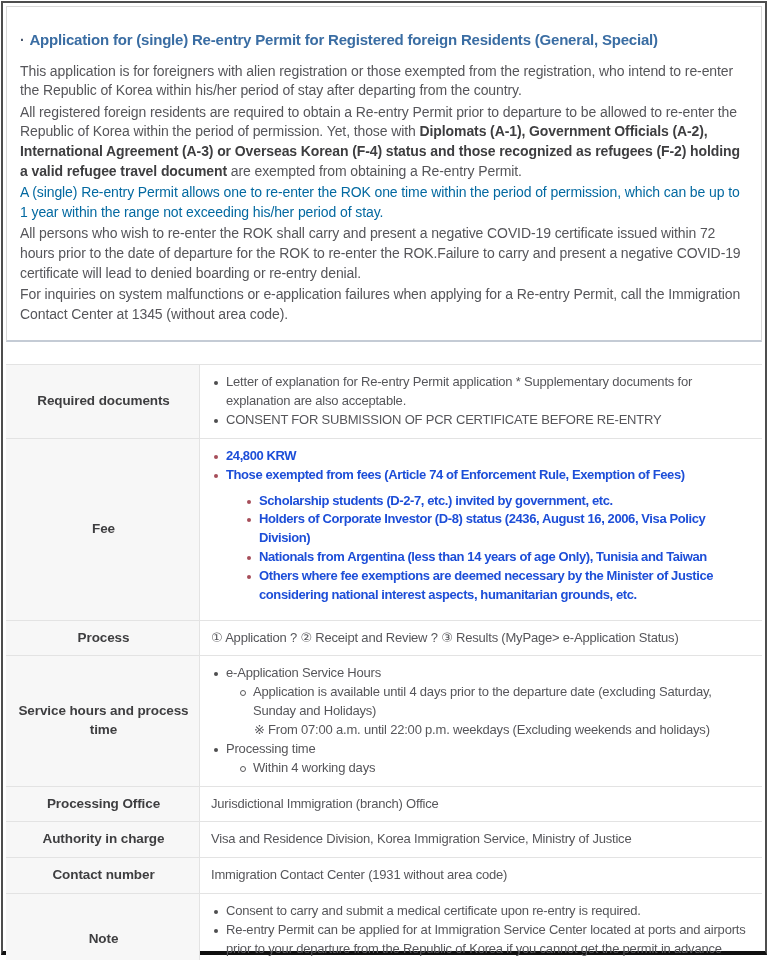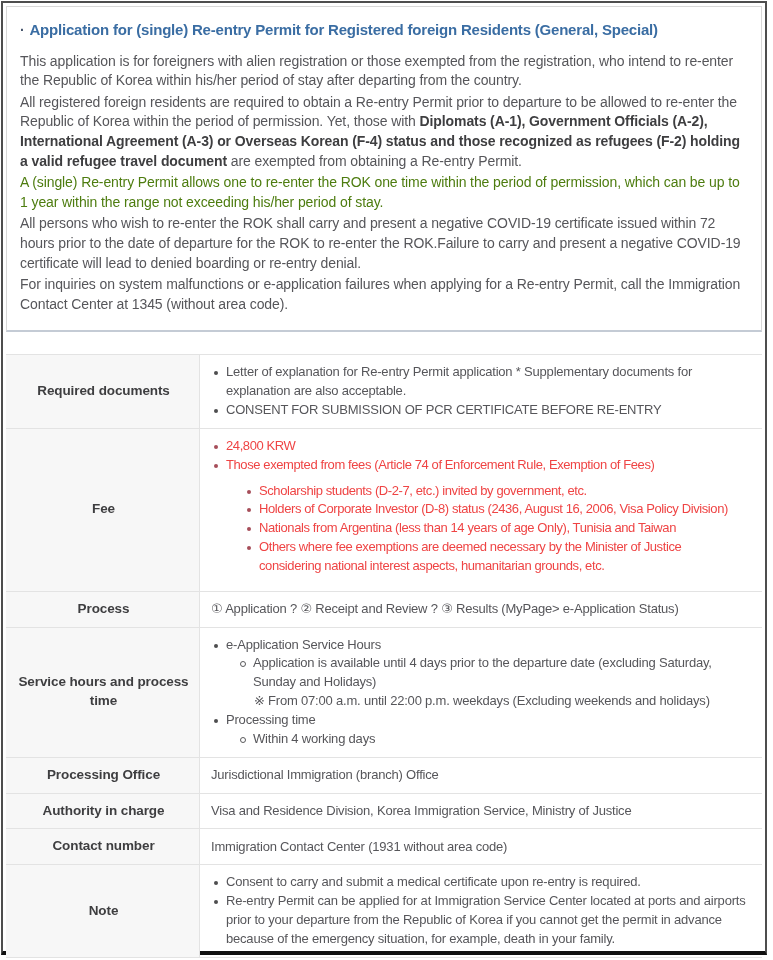--- a/index.html
+++ b/index.html
@@ -8,28 +8,28 @@
     font-family:"Liberation Sans","DejaVu Sans",sans-serif;overflow:hidden;
     -webkit-font-smoothing:antialiased;
   }
   .page{
     box-sizing:border-box;position:absolute;top:1px;left:1px;width:766px;height:954px;
     background:#fff;border:2px solid #4e4e4e;border-bottom:4px solid #101010;padding:3px;
   }
   
   .intro-box{
     box-sizing:border-box;border:1px solid #d8d8d8;border-bottom:2px solid #c4cbd5;
-    padding:9px 13px 14px 13px;color:#56565a;font-size:14px;line-height:1.4;
+    padding:19px 13px 14px 13px;color:#56565a;font-size:14px;line-height:1.4;
     letter-spacing:-0.1px;
   }
   .intro-title{color:#3a6da3;font-weight:bold;font-size:15px;margin:3px 0 11px 0;letter-spacing:-0.2px;}
   .intro-title .tbullet{color:#44536b;margin-right:5px;font-size:14px;}
   .intro-box p{margin:0 0 2px 0;}
   .bold-dark{color:#3e3e40;font-weight:bold;}
-  .red-text{color:#4d7c0f;}
+  .red-text{color:#0369a1;}
   
   .info-table{
     width:100%;border-collapse:collapse;margin-top:22px;table-layout:fixed;
   }
   .info-table th{
     width:171px;background:#f7f7f7;border:1px solid #e3e3e3;border-left:0;
     font-size:13.5px;font-weight:bold;color:#3e3e40;text-align:center;
     padding:8px 10px 8px 12px;vertical-align:middle;letter-spacing:-0.1px;line-height:1.4;
   }
   .info-table td{
@@ -37,21 +37,21 @@
     font-size:13px;color:#56565a;padding:8px 10px 8px 11px;
     line-height:1.45;letter-spacing:-0.2px;vertical-align:middle;
   }
   
   ul.blist{list-style:none;margin:0;padding:0;}
   ul.blist>li{position:relative;padding-left:15px;}
   ul.blist>li::before{
     content:"";position:absolute;left:3px;top:8px;width:4px;height:4px;
     border-radius:50%;background:#4d4d4f;
   }
-  ul.maroon>li{color:#ef4444;font-weight:normal;letter-spacing:-0.4px;}
+  ul.maroon>li{color:#1d4ed8;font-weight:bold;letter-spacing:-0.4px;}
   ul.maroon>li::before{background:#a64d59;}
   ul.sub{list-style:none;margin:7px;padding:0 0 0 12px;}
   ul.sub>li{position:relative;padding-left:14px;}
   ul.sub>li::before{
     content:"";position:absolute;left:2px;top:8px;width:4px;height:4px;
     border-radius:50%;background:#a64d59;
   }
   ul.circ{list-style:none;margin:0;padding:0 0 0 12px;}
   ul.circ>li{position:relative;padding-left:15px;}
   ul.circ>li::before{

